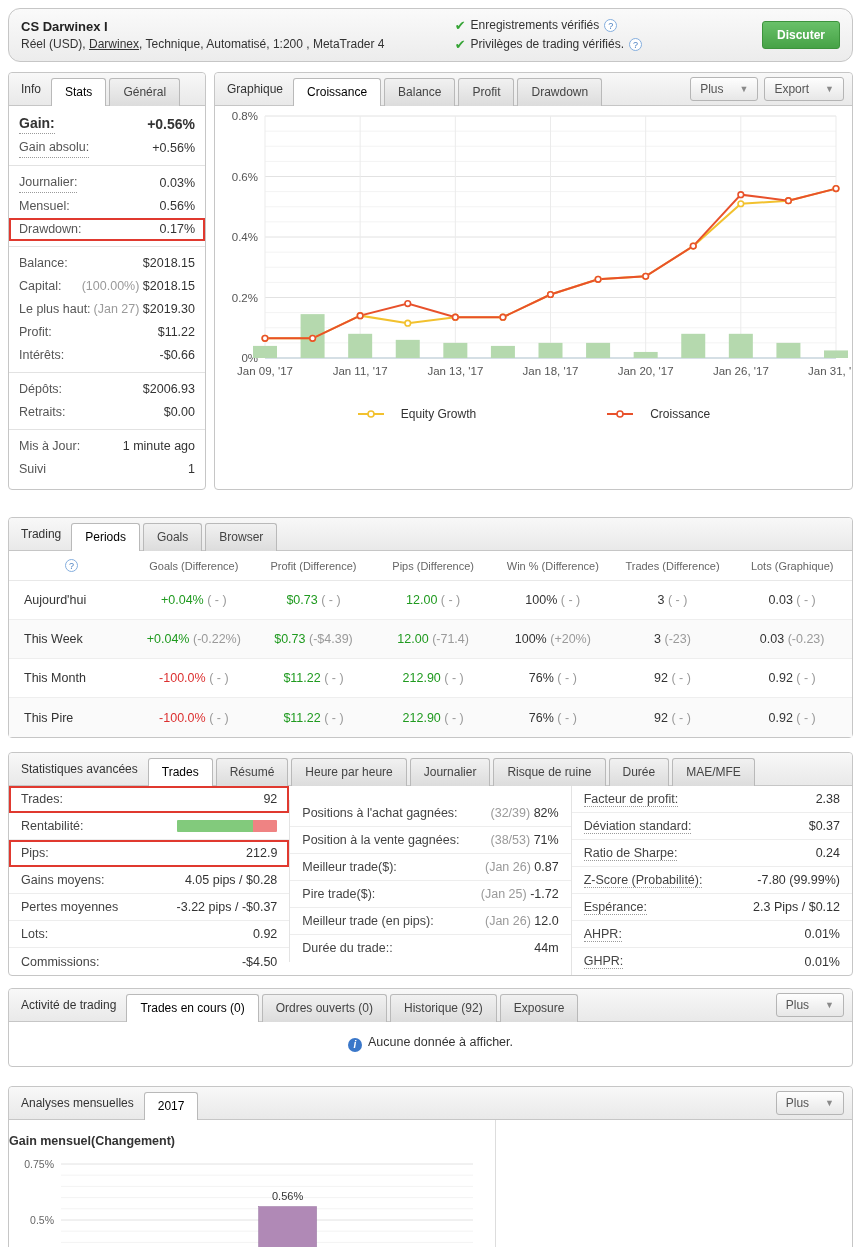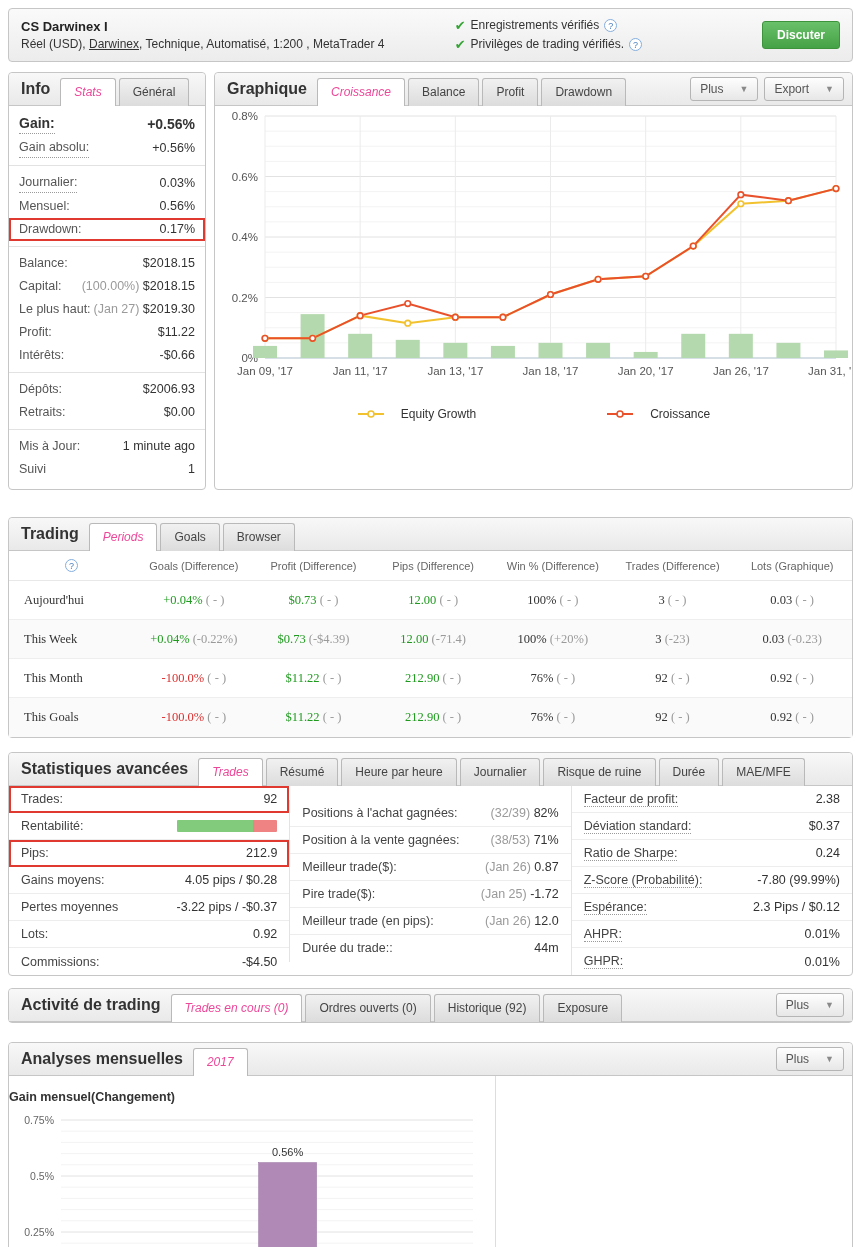--- a/index.html
+++ b/index.html
@@ -14,42 +14,42 @@
 
   
   .panel { border:1px solid #c6c6c6; border-radius:4px; background:#fff; }
   .panel-head {
     display:flex; align-items:flex-end;
     background:linear-gradient(#f8f8f8,#e9e9e9);
     border-bottom:1px solid #c6c6c6;
     border-radius:4px 4px 0 0;
     height:33px; padding:0 8px;
   }
-  .panel-title { font-weight:bold; font-size:16px; color:#333; padding:8px 10px 8px 4px; align-self:center; }
+  .panel-title { font-weight:normal; font-size:12px; color:#333; padding:8px 10px 8px 4px; align-self:center; }
   .tab {
     font-size:12px; color:#444; padding:6px 13px 7px;
     background:linear-gradient(#f1f1f1,#dcdcdc);
     border:1px solid #b9b9b9; border-bottom:none;
     border-radius:3px 3px 0 0; margin-right:3px; margin-bottom:-1px;
     cursor:pointer; white-space:nowrap;
   }
-  .tab.active { background:#fff; color:#ec4899;font-style:italic; }
+  .tab.active { background:#fff; color:#000000; }
   .head-right { margin-left:auto; align-self:center; display:flex; gap:6px; }
   .btn-drop {
     display:flex; align-items:center; gap:16px;
     border:1px solid #b5b5b5; border-radius:3px;
     background:linear-gradient(#fefefe,#e7e7e7);
     padding:4px 9px; font-size:12px; color:#555; cursor:pointer;
   }
   .btn-drop .tri { font-size:9px; color:#8a8a8a; }
 
   
   .top-bar {
     display:flex; align-items:center;
-    border:1px solid #c6c6c6; border-radius:4px;
+    border:1px solid #c6c6c6; border-radius:12px;
     background:linear-gradient(#fafafa,#ececec);
     padding:7px 12px; margin-bottom:10px; min-height:44px;
   }
   .acct-title { font-size:13px; font-weight:bold; color:#222; }
   .acct-sub { font-size:12px; color:#333; margin-top:3px; }
   .acct-sub a { color:#333; text-decoration:underline; cursor:pointer; }
   .verify-block { margin-left:auto; margin-right:120px; }
   .verify-row { display:flex; align-items:center; gap:5px; font-size:12px; color:#333; line-height:19px; }
   .check { color:#35a435; font-size:13px; }
   .qmark {
@@ -81,21 +81,21 @@
   .info-body { padding:6px 0 8px; }
 
   .legend { display:flex; justify-content:center; gap:130px; padding:6px 0 10px; }
   .legend-item { display:flex; align-items:center; gap:16px; font-size:12px; color:#333; cursor:pointer; }
 
   
   .trading-panel { margin-bottom:14px; }
   .t-row { display:grid; grid-template-columns:125px repeat(6,1fr); align-items:center; }
   .t-head { height:30px; font-size:11px; color:#666; border-bottom:1px solid #e8e8e8; }
   .t-head > div { text-align:center; }
-  .t-body-row { height:39px; font-size:12.5px; border-bottom:1px solid #eee;font-family:Liberation Serif, serif; }
+  .t-body-row { height:39px; font-size:12.5px; border-bottom:1px solid #eee; }
   .t-body-row:last-child { border-bottom:none; }
   .t-body-row:nth-child(even) { background:#fafafa; }
   .t-label { padding-left:15px; color:#333; }
   .t-cell { text-align:center; }
   .diff { color:#9a9a9a; }
 
   
   .stats-panel { margin-bottom:12px; }
   .stats-cols { display:flex;align-items:center; }
   .s-col { flex:1; min-width:0; }
@@ -383,21 +383,21 @@
       <div class="t-label">This Month</div>
       <div class="t-cell"><span class="r">-100.0%</span> <span class="diff">( - )</span></div>
       <div class="t-cell"><span class="g">$11.22</span> <span class="diff">( - )</span></div>
       <div class="t-cell"><span class="g">212.90</span> <span class="diff">( - )</span></div>
       <div class="t-cell"><span>76%</span> <span class="diff">( - )</span></div>
       <div class="t-cell"><span>92</span> <span class="diff">( - )</span></div>
       <div class="t-cell"><span>0.92</span> <span class="diff">( - )</span></div>
     </div>
 
     <div class="t-row t-body-row">
-      <div class="t-label">This Goals</div>
+      <div class="t-label">This Pire</div>
       <div class="t-cell"><span class="r">-100.0%</span> <span class="diff">( - )</span></div>
       <div class="t-cell"><span class="g">$11.22</span> <span class="diff">( - )</span></div>
       <div class="t-cell"><span class="g">212.90</span> <span class="diff">( - )</span></div>
       <div class="t-cell"><span>76%</span> <span class="diff">( - )</span></div>
       <div class="t-cell"><span>92</span> <span class="diff">( - )</span></div>
       <div class="t-cell"><span>0.92</span> <span class="diff">( - )</span></div>
     </div>
   </div>
 
   <div class="panel stats-panel">
@@ -514,20 +514,23 @@
       <span class="tab active">Trades en cours (0)</span>
       <span class="tab">Ordres ouverts (0)</span>
       <span class="tab">Historique (92)</span>
       <span class="tab">Exposure</span>
       <span class="head-right">
         <span class="btn-drop">
             <span>Plus</span>
             <span class="tri">▼</span>
           </span>
       </span>
+    </div>
+    <div class="activity-body">
+      <span class="info-ico">i</span><span>Aucune donnée à afficher.</span>
     </div>
   </div>
 
   <div class="panel">
     <div class="panel-head">
       <span class="panel-title">Analyses mensuelles</span>
       <span class="tab active">2017</span>
       <span class="head-right">
         <span class="btn-drop">
             <span>Plus</span>

